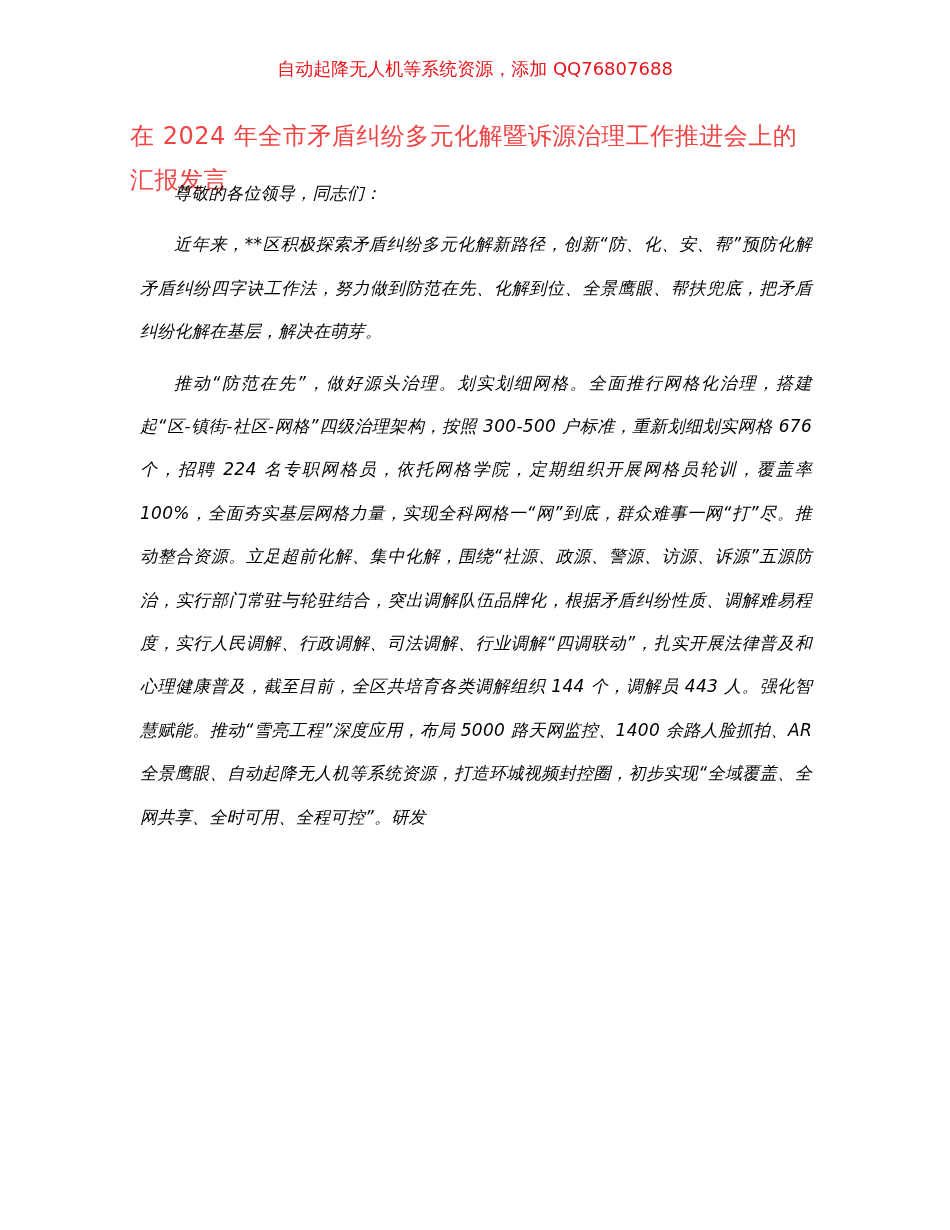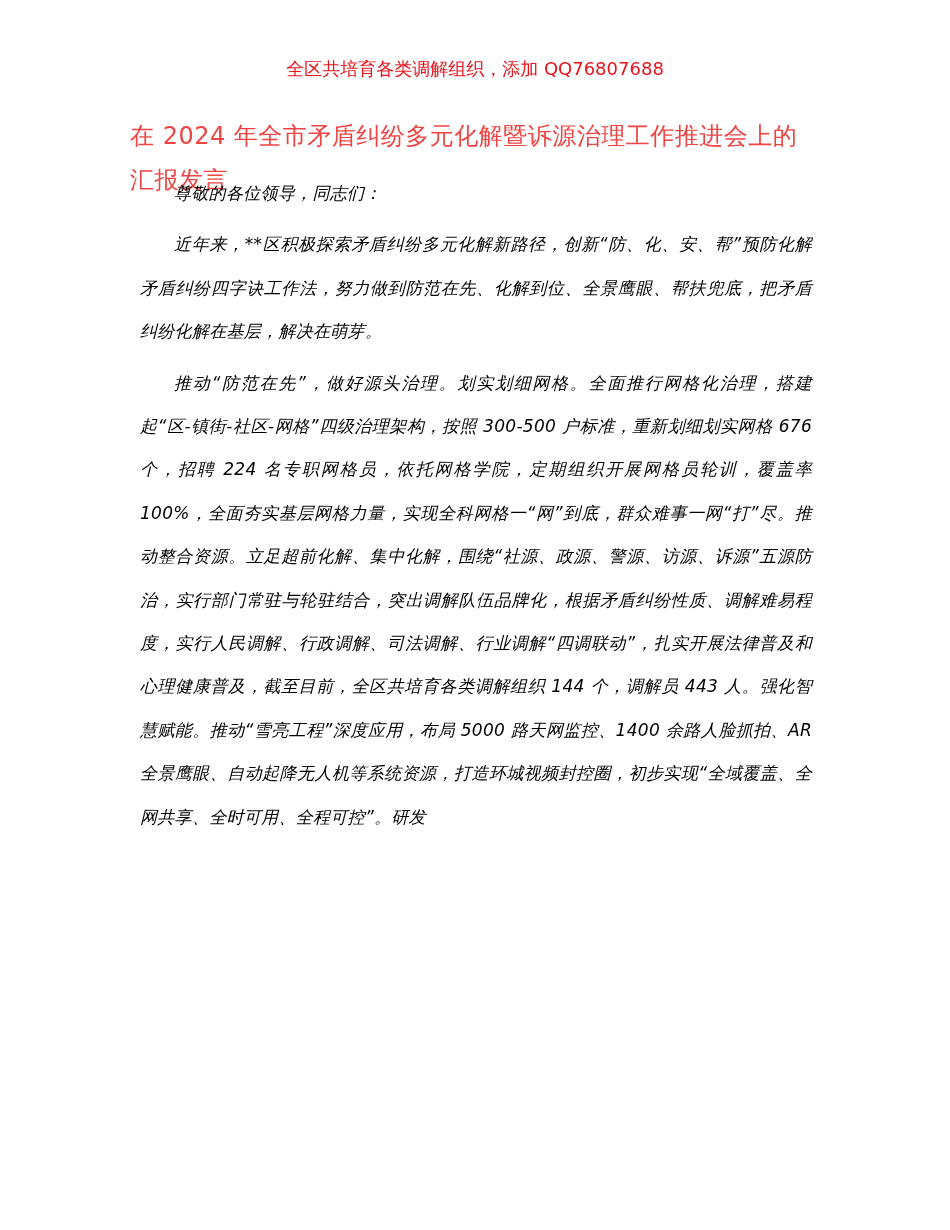--- a/index.html
+++ b/index.html
@@ -64,21 +64,21 @@
       margin-bottom: 8px;
     }
     .body p.gap {
       margin-bottom: 8px;
     }
   </style>
 </head>
 <body>
 
 <div class="page">
-  <div class="banner">全区共培育各类调解组织，添加 QQ76807688</div>
+  <div class="banner">自动起降无人机等系统资源，添加 QQ76807688</div>
 
   <div class="title">在 2024 年全市矛盾纠纷多元化解暨诉源治理工作推进会上的汇报发言</div>
 
   <div class="body">
     <p class="salutation">尊敬的各位领导，同志们：</p>
     <p class="gap">近年来，**区积极探索矛盾纠纷多元化解新路径，创新“防、化、安、帮”预防化解矛盾纠纷四字诀工作法，努力做到防范在先、化解到位、全景鹰眼、帮扶兜底，把矛盾纠纷化解在基层，解决在萌芽。</p>
     <p>推动“防范在先”，做好源头治理。划实划细网格。全面推行网格化治理，搭建起“区-镇街-社区-网格”四级治理架构，按照 300-500 户标准，重新划细划实网格 676 个，招聘 224 名专职网格员，依托网格学院，定期组织开展网格员轮训，覆盖率 100%，全面夯实基层网格力量，实现全科网格一“网”到底，群众难事一网“打”尽。推动整合资源。立足超前化解、集中化解，围绕“社源、政源、警源、访源、诉源”五源防治，实行部门常驻与轮驻结合，突出调解队伍品牌化，根据矛盾纠纷性质、调解难易程度，实行人民调解、行政调解、司法调解、行业调解“四调联动”，扎实开展法律普及和心理健康普及，截至目前，全区共培育各类调解组织 144 个，调解员 443 人。强化智慧赋能。推动“雪亮工程”深度应用，布局 5000 路天网监控、1400 余路人脸抓拍、AR 全景鹰眼、自动起降无人机等系统资源，打造环城视频封控圈，初步实现“全域覆盖、全网共享、全时可用、全程可控”。研发</p>
   </div>
 </div>
 

